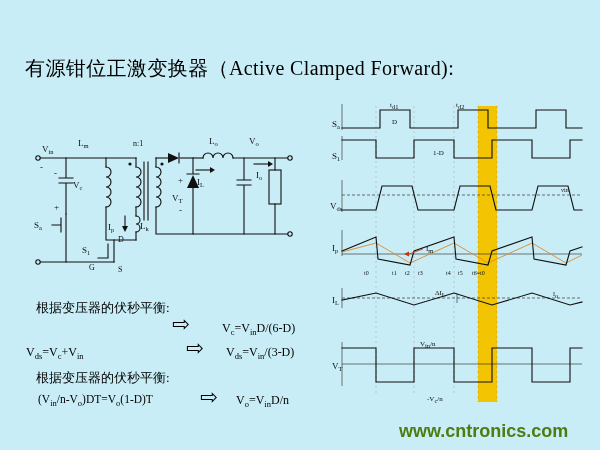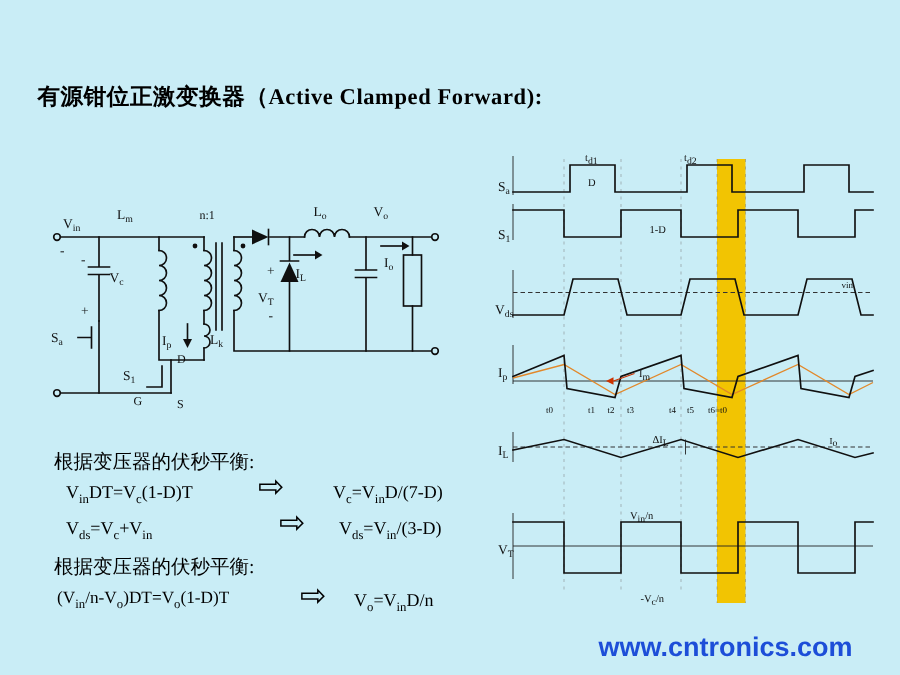--- a/index.html
+++ b/index.html
@@ -1,40 +1,40 @@
 <!DOCTYPE html>
 <html><head>
 <meta charset="utf-8">
 <style>
   html,body{margin:0;padding:0}
   body{width:600px;height:450px;background:#c9edf6;position:relative;overflow:hidden;
        font-family:"Liberation Serif","DejaVu Serif",serif;color:#000}
   .slide{position:absolute;inset:0}
-  .title{position:absolute;left:25px;top:55px;font-size:15px;font-weight:bold;letter-spacing:.4px;white-space:nowrap}
+  .title{position:absolute;left:25px;top:55px;font-size:20px;font-weight:normal;letter-spacing:.4px;white-space:nowrap}
   svg{position:absolute;overflow:visible}
   svg text{fill:#101010;font-family:"Liberation Serif","DejaVu Serif",serif}
   .lab{font-size:9px}
   .sub{font-size:6.5px}
   .ann8{font-size:8px}
   .ann7{font-size:7px}
   .ann6{font-size:6px}
   .w{stroke:#101010;stroke-width:1.1;fill:none;stroke-linejoin:miter;stroke-linecap:square}
   .thin{stroke:#222;stroke-width:.6;fill:none}
   .dash{stroke:#333;stroke-width:.7;fill:none;stroke-dasharray:3,2}
   .vdash{stroke:#777;stroke-width:.5;fill:none;stroke-dasharray:2,3;opacity:.65}
   .blk{fill:#101010;stroke:none}
   .mag{stroke:#e2882a;stroke-width:.9;fill:none}
   .imline{stroke:#cc3300;stroke-width:.8;fill:none}
   .term{fill:#c9edf6;stroke:#101010;stroke-width:1.1}
   .eqtitle{position:absolute;font-size:13px;white-space:nowrap}
   .eq{position:absolute;font-size:12px;white-space:nowrap}
   .eq sub{font-size:8.5px}
   .eq3{font-size:11.5px}
   .imply{position:absolute;font-size:21px;line-height:1;color:#000;font-family:"DejaVu Sans",sans-serif}
-  .watermark{position:absolute;left:399px;top:421px;font-size:18px;font-weight:bold;color:#1d4ed8;
+  .watermark{position:absolute;left:399px;top:421px;font-size:18px;font-weight:bold;color:#4d7c0f;
              font-family:"Liberation Sans","DejaVu Sans",sans-serif}
 </style>
 </head>
 <body>
 
 <div class="slide">
 
   <div class="title"><span>有源钳位正激变换器（</span><span>Active Clamped Forward):</span></div>
 
   <svg style="left:28px;top:112px" width="308" height="190" viewBox="0 0 308 190">
@@ -104,25 +104,24 @@
     <text class="ann8" x="61" y="158">G</text>
     <text class="ann8" x="90" y="160">S</text>
     <text class="lab" x="150" y="71">+</text>
     <text class="lab" x="144" y="89"><tspan>V</tspan><tspan class="sub" dy="2">T</tspan></text>
     <text class="lab" x="151" y="101">-</text>
     <text class="lab" x="169" y="73"><tspan>I</tspan><tspan class="sub" dy="2">L</tspan></text>
   </svg>
 
   <div class="eqtitle" style="left:36px;top:299px">根据变压器的伏秒平衡:</div>
 
-  <div class="eq" style="left:44px;top:321px"><span>V</span><sub>in</sub><span>DT=V</span><sub>c</sub><span>(1-D)T</span></div>
   <div class="imply" style="left:172px;top:314px">⇨</div>
-  <div class="eq" style="left:222px;top:321px"><span>V</span><sub>c</sub><span>=V</span><sub>in</sub><span>D/(7-D)</span></div>
+  <div class="eq" style="left:222px;top:321px"><span>V</span><sub>c</sub><span>=V</span><sub>in</sub><span>D/(6-D)</span></div>
 
-  <div class="eq" style="left:44px;top:345px"><span>V</span><sub>ds</sub><span>=V</span><sub>c</sub><span>+V</span><sub>in</sub></div>
+  <div class="eq" style="left:26px;top:345px"><span>V</span><sub>ds</sub><span>=V</span><sub>c</sub><span>+V</span><sub>in</sub></div>
   <div class="imply" style="left:186px;top:338px">⇨</div>
   <div class="eq" style="left:226px;top:345px"><span>V</span><sub>ds</sub><span>=V</span><sub>in</sub><span>/(3-D)</span></div>
 
   <div class="eqtitle" style="left:36px;top:369px">根据变压器的伏秒平衡:</div>
 
   <div class="eq eq3" style="left:38px;top:393px"><span>(V</span><sub>in</sub><span>/n-V</span><sub>o</sub><span>)DT=V</span><sub>o</sub><span>(1-D)T</span></div>
   <div class="imply" style="left:200px;top:387px">⇨</div>
   <div class="eq" style="left:236px;top:393px"><span>V</span><sub>o</sub><span>=V</span><sub>in</sub><span>D/n</span></div>
 
   <svg style="left:330px;top:96px" width="264" height="322" viewBox="0 0 264 322">

